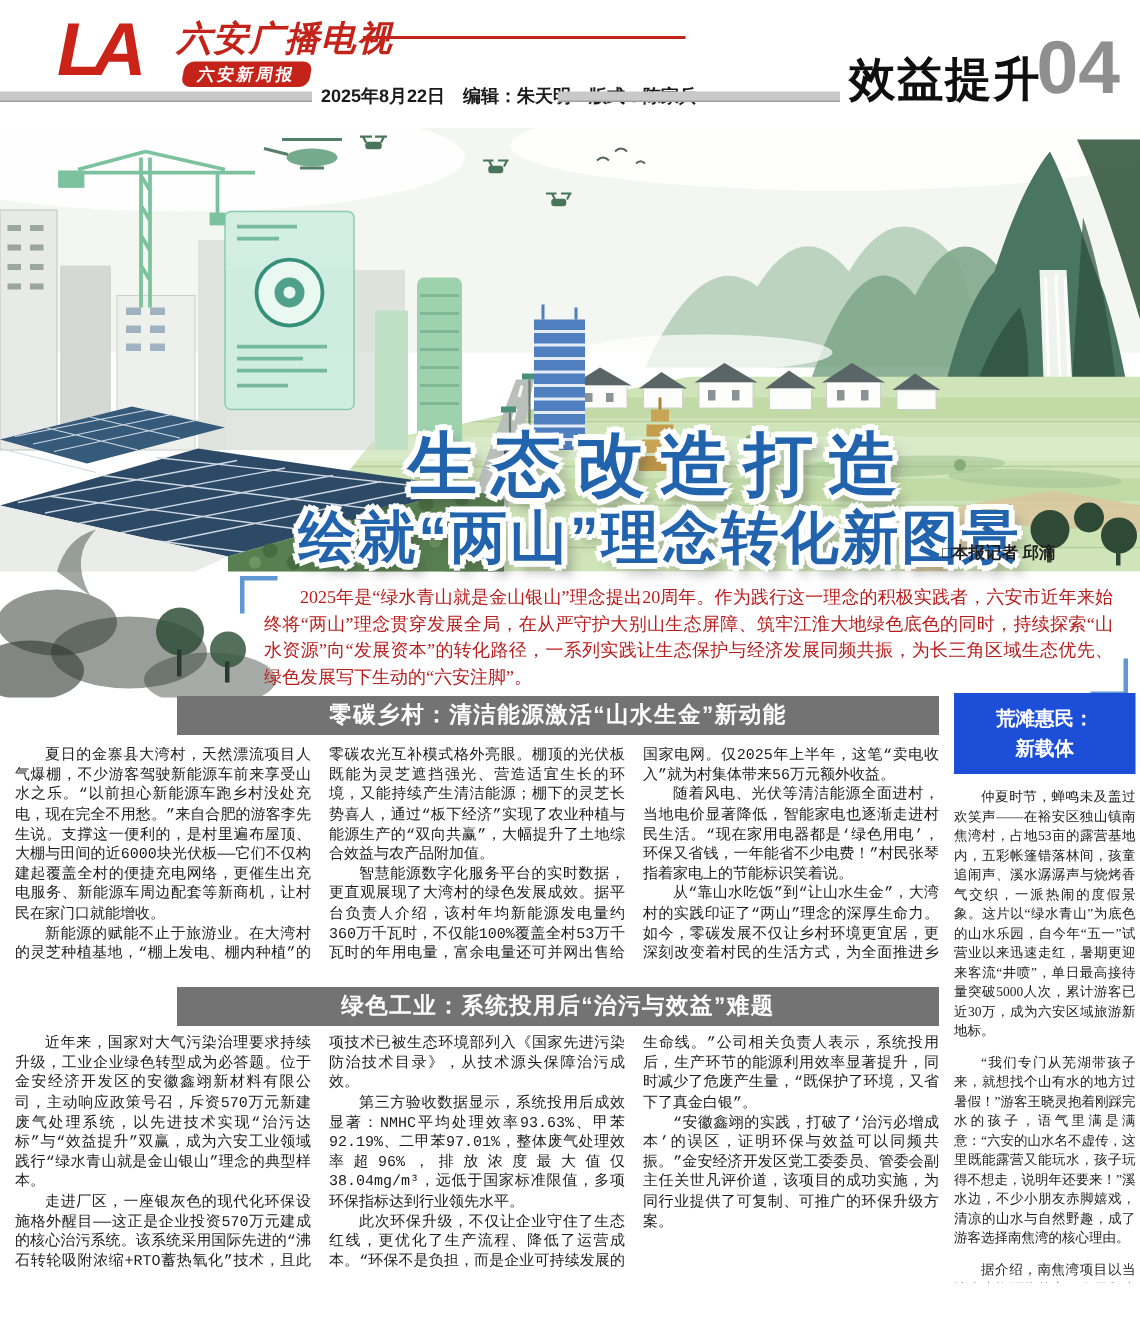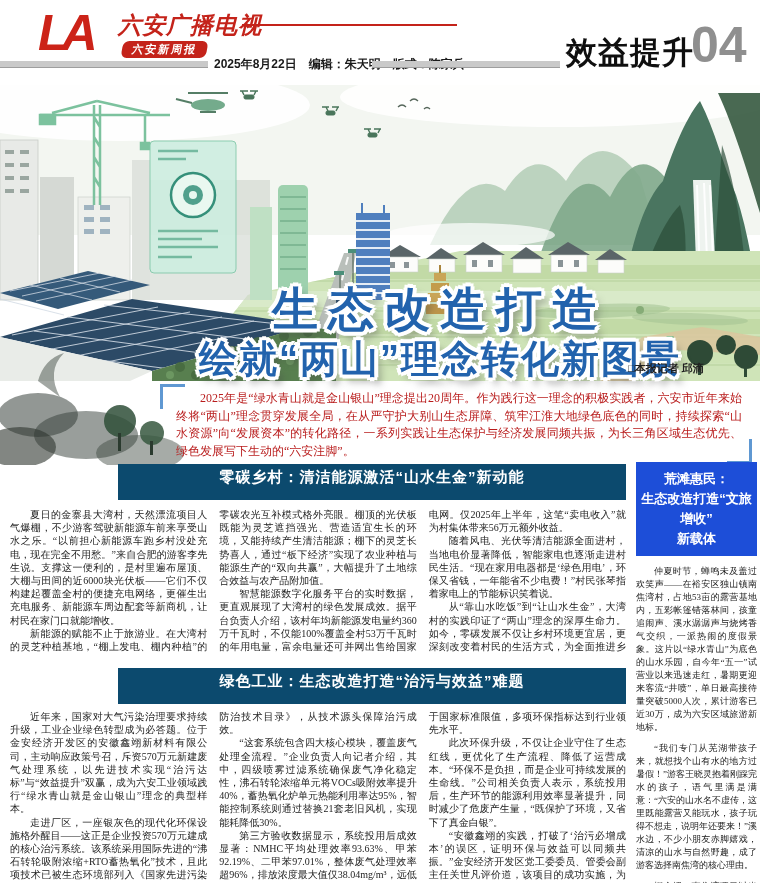--- a/index.html
+++ b/index.html
@@ -34,24 +34,24 @@
   .byline{position:absolute;left:628px;top:361px;font-size:11px;font-weight:700;color:#202020;z-index:6;
           font-family:"Liberation Sans","DejaVu Sans",sans-serif;}
   
   .intro{position:absolute;left:176px;top:390px;width:566px;height:72px;z-index:6;}
   .intro p{margin:0;font-size:12px;line-height:17.5px;text-indent:2em;text-align:justify;color:#b91c1c;}
   .corner{position:absolute;width:22px;height:22px;border:0 solid #5f98d2;}
   .corner.tl{left:-16px;top:-6px;border-left-width:3px;border-top-width:3px;}
   .corner.br{right:-10px;bottom:-2px;border-right-width:3px;border-bottom-width:3px;}
   
   .main-col{position:absolute;left:10px;top:464px;width:616px;z-index:6;}
-  .sec-bar{margin-left:108px;width:508px;height:36px;background:#0c4a6e;color:#fff;text-align:center;
+  .sec-bar{margin-left:108px;width:508px;height:26px;background:#737373;color:#fff;text-align:center;
            font-family:"Liberation Sans","DejaVu Sans",sans-serif;font-weight:700;font-size:15px;
            line-height:26px;letter-spacing:1px;box-sizing:border-box;}
-  .sec-body{column-count:3;column-gap:12px;overflow:hidden;text-align:justify;}
+  .sec-body{column-count:3;column-gap:12px;overflow:hidden;text-align:justify;font-family:Liberation Mono, monospace;}
   .sec-body p{margin:0;text-indent:2em;font-size:10px;line-height:13.2px;color:#1c1c1c;}
   .s1-body{height:158px;margin-top:8px;margin-bottom:2px;}
   .s2-body{height:193px;margin-top:6px;}
   
   .side-col{position:absolute;left:636px;top:462px;width:121px;z-index:6;}
   .side-head{background:#1d4ed8;color:#fff;text-align:center;padding:7px 3px;
              font-family:"Liberation Sans","DejaVu Sans",sans-serif;font-weight:700;font-size:13px;
              line-height:20px;}
   .side-head span{display:block;}
   .side-body{margin-top:9px;height:330px;overflow:hidden;text-align:justify;}
@@ -323,35 +323,33 @@
 
   <div class="main-col">
     <div class="sec-bar">零碳乡村：清洁能源激活“山水生金”新动能</div>
     <div class="sec-body s1-body">
         <p class="para">夏日的金寨县大湾村，天然漂流项目人气爆棚，不少游客驾驶新能源车前来享受山水之乐。“以前担心新能源车跑乡村没处充电，现在完全不用愁。”来自合肥的游客李先生说。支撑这一便利的，是村里遍布屋顶、大棚与田间的近6000块光伏板——它们不仅构建起覆盖全村的便捷充电网络，更催生出充电服务、新能源车周边配套等新商机，让村民在家门口就能增收。</p>
         <p class="para">新能源的赋能不止于旅游业。在大湾村的灵芝种植基地，“棚上发电、棚内种植”的零碳农光互补模式格外亮眼。棚顶的光伏板既能为灵芝遮挡强光、营造适宜生长的环境，又能持续产生清洁能源；棚下的灵芝长势喜人，通过“板下经济”实现了农业种植与能源生产的“双向共赢”，大幅提升了土地综合效益与农产品附加值。</p>
         <p class="para">智慧能源数字化服务平台的实时数据，更直观展现了大湾村的绿色发展成效。据平台负责人介绍，该村年均新能源发电量约360万千瓦时，不仅能100%覆盖全村53万千瓦时的年用电量，富余电量还可并网出售给国家电网。仅2025年上半年，这笔“卖电收入”就为村集体带来56万元额外收益。</p>
         <p class="para">随着风电、光伏等清洁能源全面进村，当地电价显著降低，智能家电也逐渐走进村民生活。“现在家用电器都是‘绿色用电’，环保又省钱，一年能省不少电费！”村民张琴指着家电上的节能标识笑着说。</p>
         <p class="para">从“靠山水吃饭”到“让山水生金”，大湾村的实践印证了“两山”理念的深厚生命力。如今，零碳发展不仅让乡村环境更宜居，更深刻改变着村民的生活方式，为全面推进乡村振兴、建设中国式现代化注入了强劲的绿色动能。</p>
       </div>
-    <div class="sec-bar">绿色工业：生态改造打造“治污与效益”难题</div>
+    <div class="sec-bar">绿色工业：系统投用后“治污与效益”难题</div>
     <div class="sec-body s2-body">
         <p class="para">近年来，国家对大气污染治理要求持续升级，工业企业绿色转型成为必答题。位于金安经济开发区的安徽鑫翊新材料有限公司，主动响应政策号召，斥资570万元新建废气处理系统，以先进技术实现“治污达标”与“效益提升”双赢，成为六安工业领域践行“绿水青山就是金山银山”理念的典型样本。</p>
         <p class="para">走进厂区，一座银灰色的现代化环保设施格外醒目——这正是企业投资570万元建成的核心治污系统。该系统采用国际先进的“沸石转轮吸附浓缩+RTO蓄热氧化”技术，且此项技术已被生态环境部列入《国家先进污染防治技术目录》，从技术源头保障治污成效。</p>
-        <p class="para">“这套系统包含四大核心模块，覆盖废气处理全流程。”企业负责人向记者介绍，其中，四级喷雾过滤系统确保废气净化稳定性，沸石转轮浓缩单元将VOCs吸附效率提升40%，蓄热氧化炉单元热能利用率达95%，智能控制系统则通过替换21套老旧风机，实现能耗降低30%。</p>
         <p class="para">第三方验收数据显示，系统投用后成效显著：NMHC平均处理效率93.63%、甲苯92.19%、二甲苯97.01%，整体废气处理效率超96%，排放浓度最大值仅38.04mg/m³，远低于国家标准限值，多项环保指标达到行业领先水平。</p>
         <p class="para">此次环保升级，不仅让企业守住了生态红线，更优化了生产流程、降低了运营成本。“环保不是负担，而是企业可持续发展的生命线。”公司相关负责人表示，系统投用后，生产环节的能源利用效率显著提升，同时减少了危废产生量，“既保护了环境，又省下了真金白银”。</p>
         <p class="para">“安徽鑫翊的实践，打破了‘治污必增成本’的误区，证明环保与效益可以同频共振。”金安经济开发区党工委委员、管委会副主任关世凡评价道，该项目的成功实施，为同行业提供了可复制、可推广的环保升级方案。</p>
       </div>
   </div>
 
   <aside class="side-col">
     <div class="side-head">
       <span>荒滩惠民：</span>
-      <span>生态改造打造“文旅增收”</span>
       <span>新载体</span>
     </div>
     <div class="side-body">
         <p class="para">仲夏时节，蝉鸣未及盖过欢笑声——在裕安区独山镇南焦湾村，占地53亩的露营基地内，五彩帐篷错落林间，孩童追闹声、溪水潺潺声与烧烤香气交织，一派热闹的度假景象。这片以“绿水青山”为底色的山水乐园，自今年“五一”试营业以来迅速走红，暑期更迎来客流“井喷”，单日最高接待量突破5000人次，累计游客已近30万，成为六安区域旅游新地标。</p>
         <p class="para">“我们专门从芜湖带孩子来，就想找个山有水的地方过暑假！”游客王晓灵抱着刚踩完水的孩子，语气里满是满意：“六安的山水名不虚传，这里既能露营又能玩水，孩子玩得不想走，说明年还要来！”溪水边，不少小朋友赤脚嬉戏，清凉的山水与自然野趣，成了游客选择南焦湾的核心理由。</p>
         <p class="para">据介绍，南焦湾项目以当地生态资源为核心，在保留乡村质朴风貌的基础上，打造多元化休闲体验——白日可亲水嬉戏、林间露营，感受自然野趣；夜晚则有别样精彩，成为独山镇夜经济的“闪亮名片”。</p>
       </div>
   </aside>
 
 </div>

